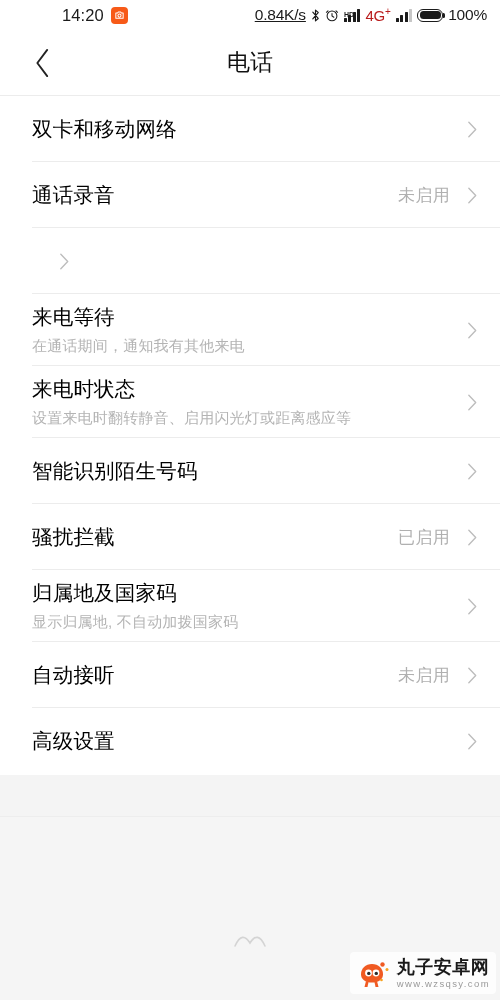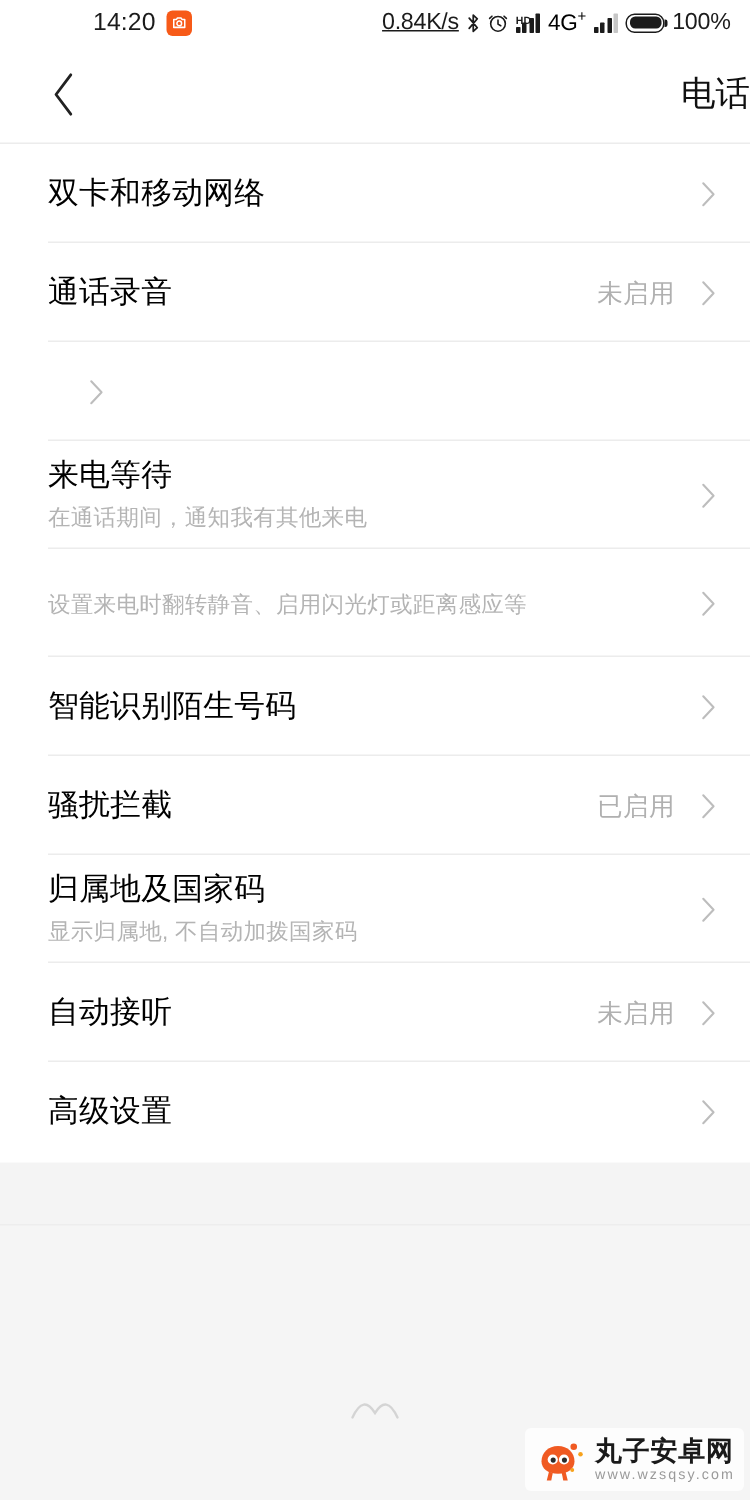--- a/index.html
+++ b/index.html
@@ -86,21 +86,21 @@
     line-height: 7px;
     color: #1b1b1b;
     position: absolute;
     top: 2px;
     left: 0;
   }
   .sig-wrap { position: relative; padding-top: 0; display:flex; align-items:flex-end; }
   .sig-wrap.with-hd { padding-left: 0; }
   .net-label {
     font-size: 15px;
-    color: #000000;
+    color: #b91c1c;
     letter-spacing: -0.2px;
   }
   .net-label sup { font-size: 10px; }
   .battery {
     width: 26px;
     height: 13px;
     border: 1.6px solid #1b1b1b;
     border-radius: 6px;
     position: relative;
     display: flex;
@@ -142,21 +142,21 @@
     height: 56px;
     margin-left: 14px;
     display: flex;
     align-items: center;
     justify-content: center;
     cursor: pointer;
   }
   .header-title {
     position: absolute;
     left: 0; right: 0;
-    text-align: right;
+    text-align: center;
     font-size: 23px;
     color: #111;
     font-weight: 400;
     pointer-events: none;
   }
 
   
   .list-card {
     background: #ffffff;
     padding-bottom: 1px;
@@ -376,20 +376,21 @@
     <div class="li-value"></div>
     <div class="chevron">
       <svg width="11" height="19" viewBox="0 0 12 20" aria-hidden="true">
           <path d="M2 2 L9.5 10 L2 18" fill="none" stroke="#bdbdbd" stroke-width="1.5" stroke-linecap="round" stroke-linejoin="round"></path>
         </svg>
     </div>
   </div>
 
   <div class="list-item two-line">
     <div class="li-texts">
+      <div class="li-title">来电时状态</div>
       <div class="li-sub">设置来电时翻转静音、启用闪光灯或距离感应等</div>
     </div>
     <div class="li-value"></div>
     <div class="chevron">
       <svg width="11" height="19" viewBox="0 0 12 20" aria-hidden="true">
           <path d="M2 2 L9.5 10 L2 18" fill="none" stroke="#bdbdbd" stroke-width="1.5" stroke-linecap="round" stroke-linejoin="round"></path>
         </svg>
     </div>
   </div>
 

